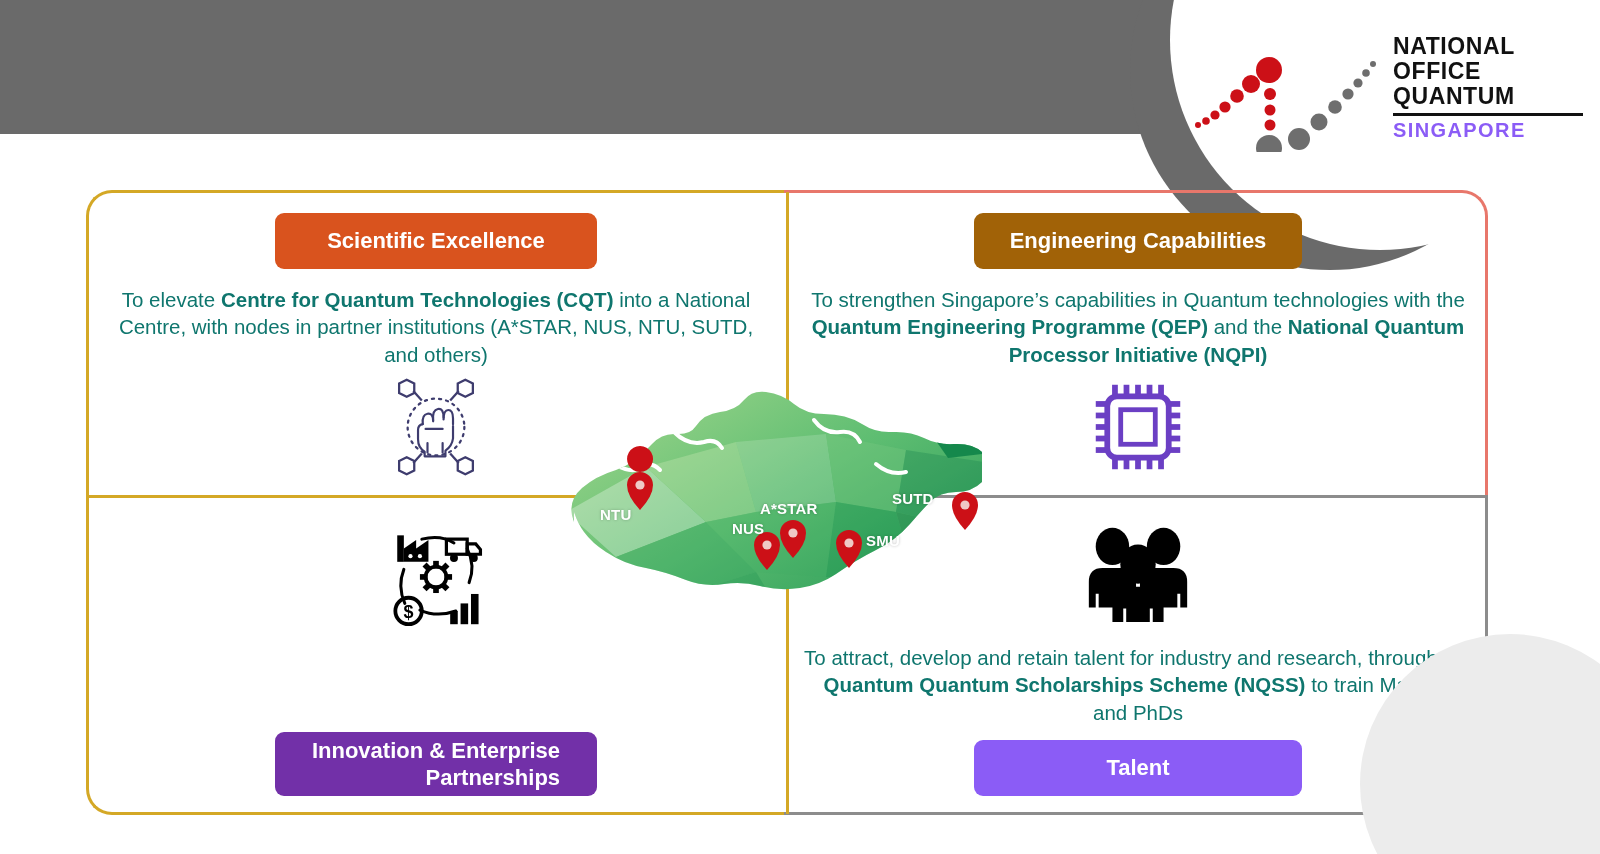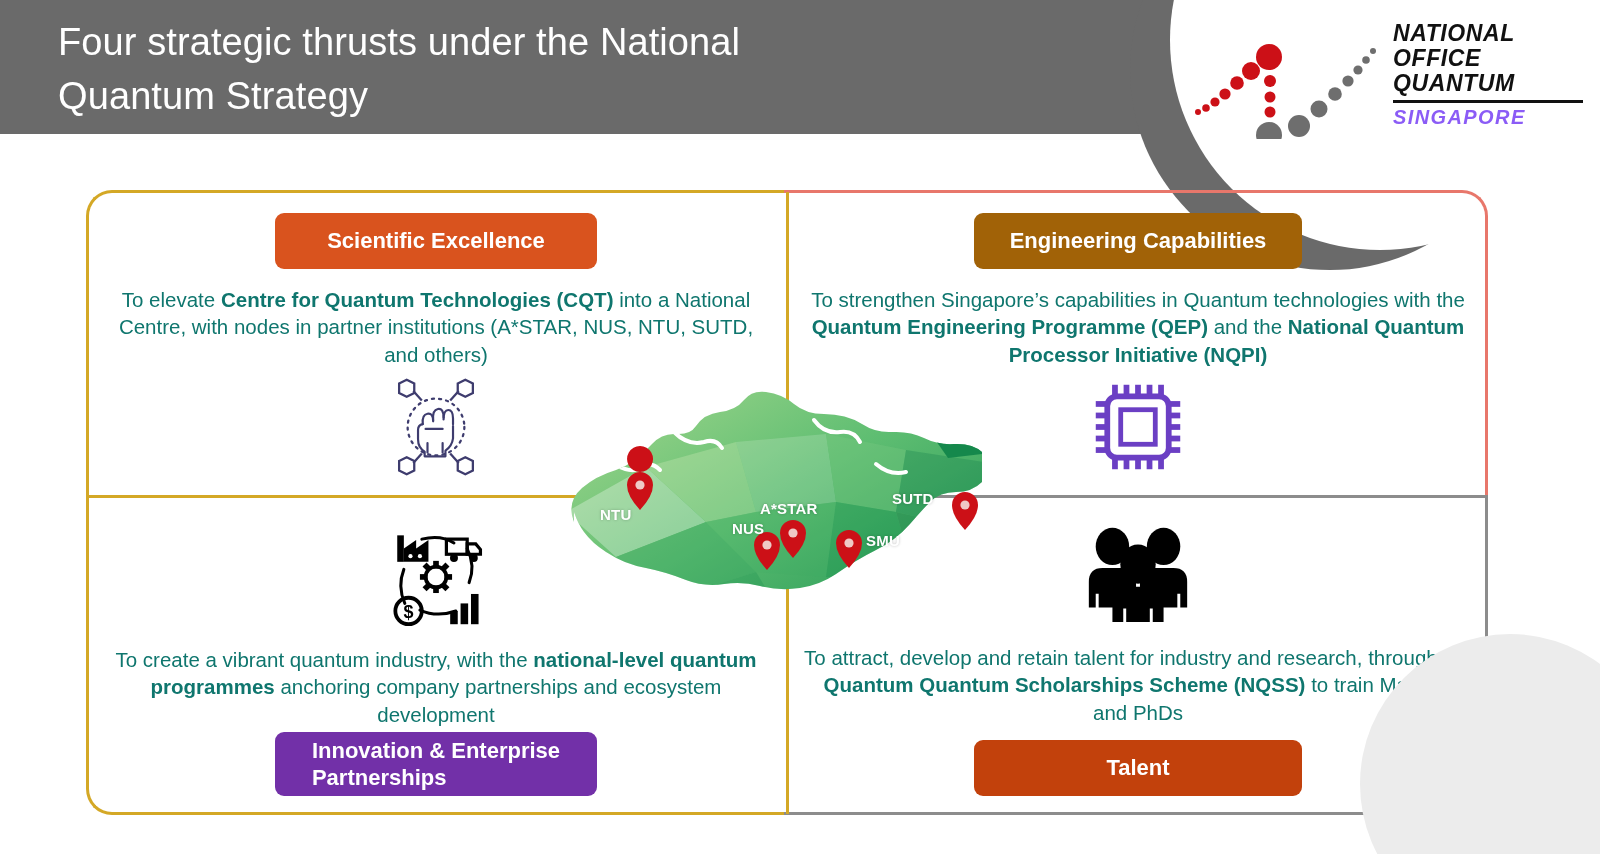--- a/index.html
+++ b/index.html
@@ -32,21 +32,21 @@
   .page-title {
     position: absolute; left: 58px; top: 16px; width: 860px;
     color: #ffffff;
     font-size: 38px; line-height: 1.42;
     font-weight: 400;
     letter-spacing: .1px;
     white-space: pre-line;
   }
 
   
-  .logo-wrap { position: absolute; left: 1185px; top: 9px; width: 400px; height: 130px; font-style: italic; }
+  .logo-wrap { position: absolute; left: 1185px; top: 22px; width: 400px; height: 130px; }
   .logo-mark { position: absolute; left: 0; top: 0; width: 200px; height: 130px; }
   .logo-text { position: absolute; left: 208px; top: 12px; width: 190px; }
   .logo-text .ln {
     font-family: "Liberation Sans", sans-serif;
     font-weight: 700; font-size: 23px; line-height: 25px;
     letter-spacing: .6px; color: #111;
   }
   .logo-rule { height: 3px; background: #111; margin: 4px 0 3px 0; width: 100%; }
   .logo-text .sg { font-weight: 700; font-size: 20px; letter-spacing: 1.4px; color: #8b5cf6; }
 
@@ -92,27 +92,27 @@
   .q-tl { left: 0;   top: 0; }
   .q-tr { left: 702px; top: 0; }
   .q-bl { left: 0;   top: 308px; }
   .q-br { left: 702px; top: 308px; }
 
   .pill {
     position: absolute; left: 50%; transform: translateX(-50%);
     border-radius: 9px;
     color: #fff; font-weight: 700; font-size: 22px;
     display: flex; align-items: center; justify-content: center;
-    text-align: left; line-height: 1.25;
+    text-align: right; line-height: 1.25;
     padding: 0 18px;
   }
   .pill-sci    { top: 23px;  width: 322px; height: 56px; background: #D9531E; }
   .pill-eng    { top: 23px;  width: 328px; height: 56px; background: #a16207; }
   .pill-innov  { bottom: 10px; width: 322px; height: 64px; background: #7230A8; }
-  .pill-talent { bottom: 10px; width: 328px; height: 56px; background: #c2410c; }
+  .pill-talent { bottom: 10px; width: 328px; height: 56px; background: #8b5cf6; }
 
   .body-text {
     position: absolute; left: 50%; transform: translateX(-50%);
     width: 660px; text-align: center;
     font-size: 20.5px; line-height: 1.33; color: #0f766e;
   }
   .body-text b { font-weight: 700; }
   .txt-tl { top: 96px; width: 646px; }
   .txt-tr { top: 96px; width: 664px; }
   .txt-bl { top: 148px; width: 666px; }
@@ -147,22 +147,20 @@
   }
 </style>
 </head>
 <body>
 
 <div id="slide">
 
   <div class="header-band"></div>
   <div class="header-curve"></div>
   <div class="header-curve-mask"></div>
-  <h1 class="page-title">Four strategic thrusts under the National
-Quantum Strategy</h1>
 
   <div class="logo-wrap">
     <svg class="logo-mark" viewBox="0 0 200 130">
 
       <circle cx="13" cy="103" r="3" fill="#CC1017"></circle>
       <circle cx="21" cy="99" r="3.8" fill="#CC1017"></circle>
       <circle cx="30" cy="93" r="4.6" fill="#CC1017"></circle>
       <circle cx="40" cy="85" r="5.6" fill="#CC1017"></circle>
       <circle cx="52" cy="74" r="6.8" fill="#CC1017"></circle>
       <circle cx="66" cy="62" r="9" fill="#CC1017"></circle>
@@ -308,21 +306,20 @@
           <circle cx="26" cy="92" r="14" fill="none" stroke="#000" stroke-width="4"></circle>
           <text x="26" y="99" font-family="Liberation Sans, sans-serif" font-size="19" font-weight="700" fill="#000" text-anchor="middle">$</text>
 
           <g fill="#000">
             <rect x="70" y="92" width="8" height="14"></rect>
             <rect x="81" y="84" width="8" height="22"></rect>
             <rect x="92" y="74" width="8" height="32"></rect>
           </g>
         </svg>
       </div>
-      <div class="body-text txt-bl">To create a vibrant quantum industry, with the <b>national-level quantum programmes</b> anchoring company partnerships and ecosystem development</div>
       <div class="pill pill-innov" style="white-space: pre-line;">Innovation &amp; Enterprise
 Partnerships</div>
     </div>
 
     <div class="quad q-br">
       <div class="icon-slot icon-br">
         <svg viewBox="0 0 120 100" width="118" height="100">
           <g fill="#000">
             <ellipse cx="34" cy="24" rx="17" ry="19"></ellipse>
             <path d="M10 60 q0 -14 14 -14 l20 0 q14 0 14 14 l0 26 l-10 0 l0 -14 l-3 0 l0 14 l-25 0 l0 -14 l-3 0 l0 14 l-7 0 z"></path>

